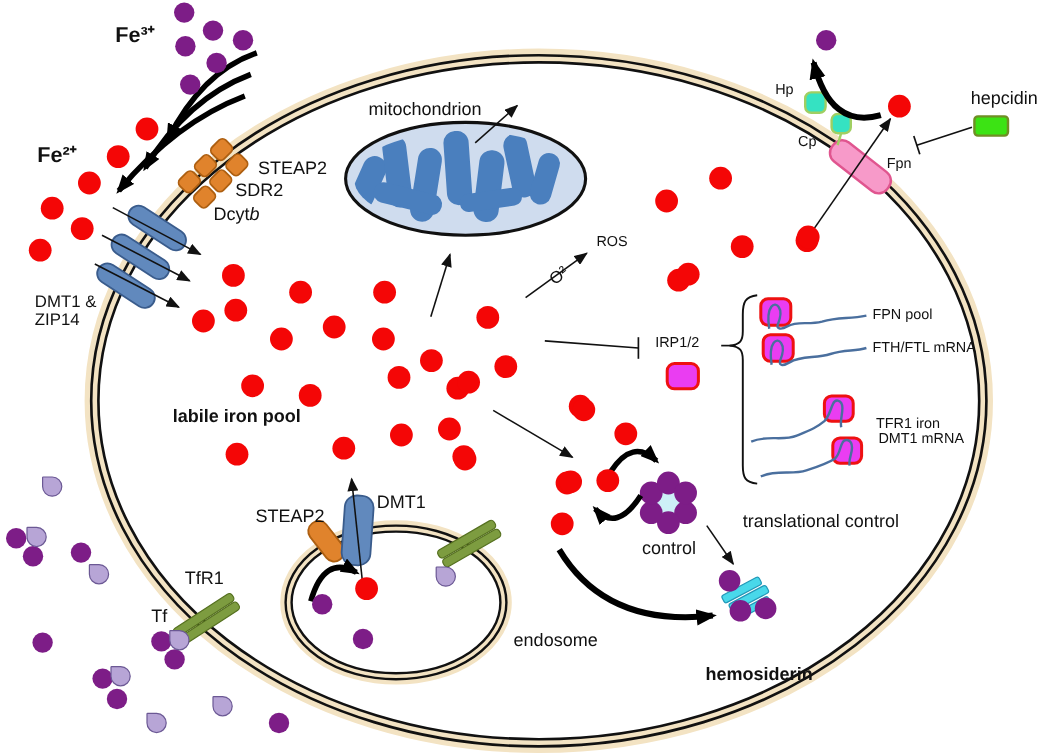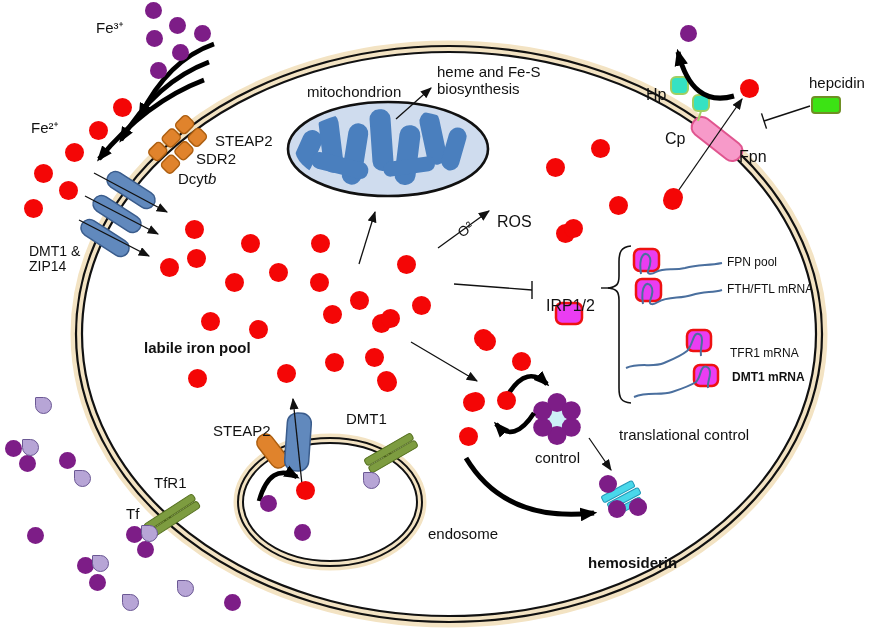--- a/index.html
+++ b/index.html
@@ -5,24 +5,24 @@
   html,body{margin:0;padding:0;background:#ffffff;}
   #stage{position:relative;width:884px;height:630px;background:#ffffff;overflow:hidden;
          font-family:"Liberation Sans",sans-serif;color:#111;}
   #art{position:absolute;left:0;top:0;}
   #particle-layer{position:absolute;left:0;top:0;width:884px;height:630px;pointer-events:none;}
   .particle{position:absolute;box-sizing:border-box;}
   .particle.red{background:var(--red);border-radius:50%;}
   .particle.purple{background:var(--purple);border-radius:50%;}
   .particle.teardrop{background:var(--lavender);border:1.6px solid #6b5894;border-radius:6% 50% 50% 50%;}
   .lbl{position:absolute;font-size:15px;line-height:1.1;white-space:nowrap;}
-  .big{font-size:15px;font-weight:normal;}
+  .big{font-size:18px;font-weight:bold;}
   .bold{font-weight:bold;}
   .small{font-size:12px;}
-  .mid{font-size:16px;margin-top:18px;}
+  .mid{font-size:12px;}
   .rot-o2{transform:rotate(-38deg);font-size:14px;}
 </style>
 </head>
 <body>
 
 <div id="stage">
 
 <svg id="art" width="884" height="630" viewBox="0 0 884 630">
   <defs>
     <marker id="mThin" viewBox="0 0 10 8" refX="9" refY="4" markerWidth="9" markerHeight="7" orient="auto">
@@ -259,38 +259,34 @@
 <div class="lbl big" style="left:96px;top:20px;">Fe³⁺</div>
 <div class="lbl big" style="left:31px;top:120px;">Fe²⁺</div>
 <div class="lbl" style="left:215px;top:133px;">STEAP2</div>
 <div class="lbl" style="left:196px;top:151px;">SDR2</div>
 <div class="lbl" style="left:178px;top:171px;"><span>Dcyt</span><i>b</i></div>
 <div class="lbl" style="left:29px;top:244px;font-size:14px;">
   <div>DMT1 &amp;</div>
   <div>ZIP14</div>
 </div>
 <div class="lbl" style="left:307px;top:84px;">mitochondrion</div>
-<div class="lbl" style="left:437px;top:64px;">
-  <div>heme and Fe-S</div>
-  <div>biosynthesis</div>
-</div>
 <div class="lbl mid" style="left:497px;top:195px;">ROS</div>
 <div class="lbl rot-o2" style="left:458px;top:222px;">O²</div>
 <div class="lbl bold" style="left:144px;top:340px;">labile iron pool</div>
 <div class="lbl mid" style="left:546px;top:279px;">IRP1/2</div>
 <div class="lbl small" style="left:727px;top:256px;">FPN pool</div>
 <div class="lbl small" style="left:727px;top:283px;">FTH/FTL mRNA</div>
-<div class="lbl small" style="left:730px;top:347px;">TFR1 mRNA</div>
-<div class="lbl small" style="left:732px;top:371px;font-weight:bold;">DMT1 mRNA</div>
+<div class="lbl small" style="left:730px;top:347px;">TFR1 iron</div>
+<div class="lbl small" style="left:732px;top:359px;">DMT1 mRNA</div>
 <div class="lbl" style="left:619px;top:427px;">translational control</div>
 <div class="lbl mid" style="left:646px;top:68px;">Hp</div>
 <div class="lbl mid" style="left:665px;top:112px;">Cp</div>
 <div class="lbl mid" style="left:739px;top:130px;">Fpn</div>
 <div class="lbl" style="left:809px;top:75px;text-align:right;">hepcidin</div>
 <div class="lbl" style="left:213px;top:423px;">STEAP2</div>
-<div class="lbl" style="left:314px;top:411px;margin-left:32px;">DMT1</div>
+<div class="lbl" style="left:314px;top:411px;">DMT1</div>
 <div class="lbl" style="left:428px;top:526px;">endosome</div>
 <div class="lbl" style="left:535px;top:450px;">control</div>
 <div class="lbl" style="left:588px;top:555px;font-weight:bold;">hemosiderin</div>
 <div class="lbl" style="left:154px;top:475px;">TfR1</div>
 <div class="lbl" style="left:126px;top:506px;">Tf</div>
 
 </div>
 
 </body></html>

